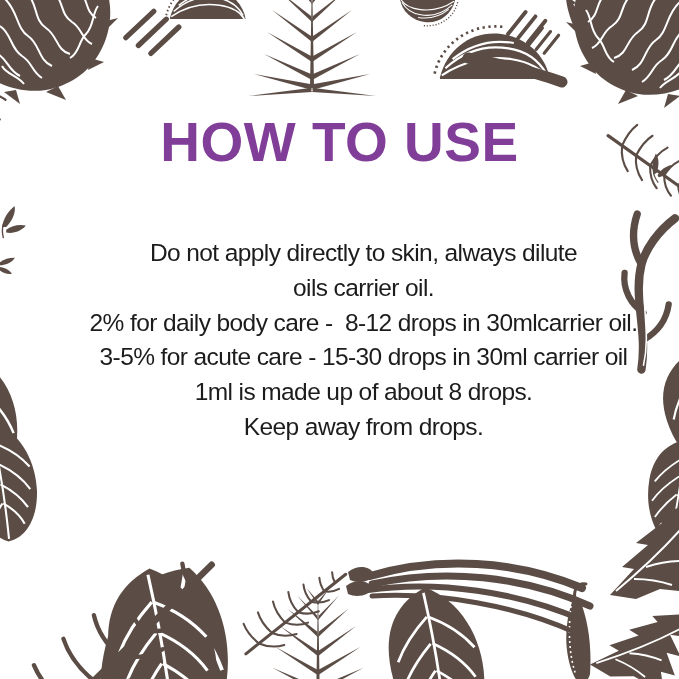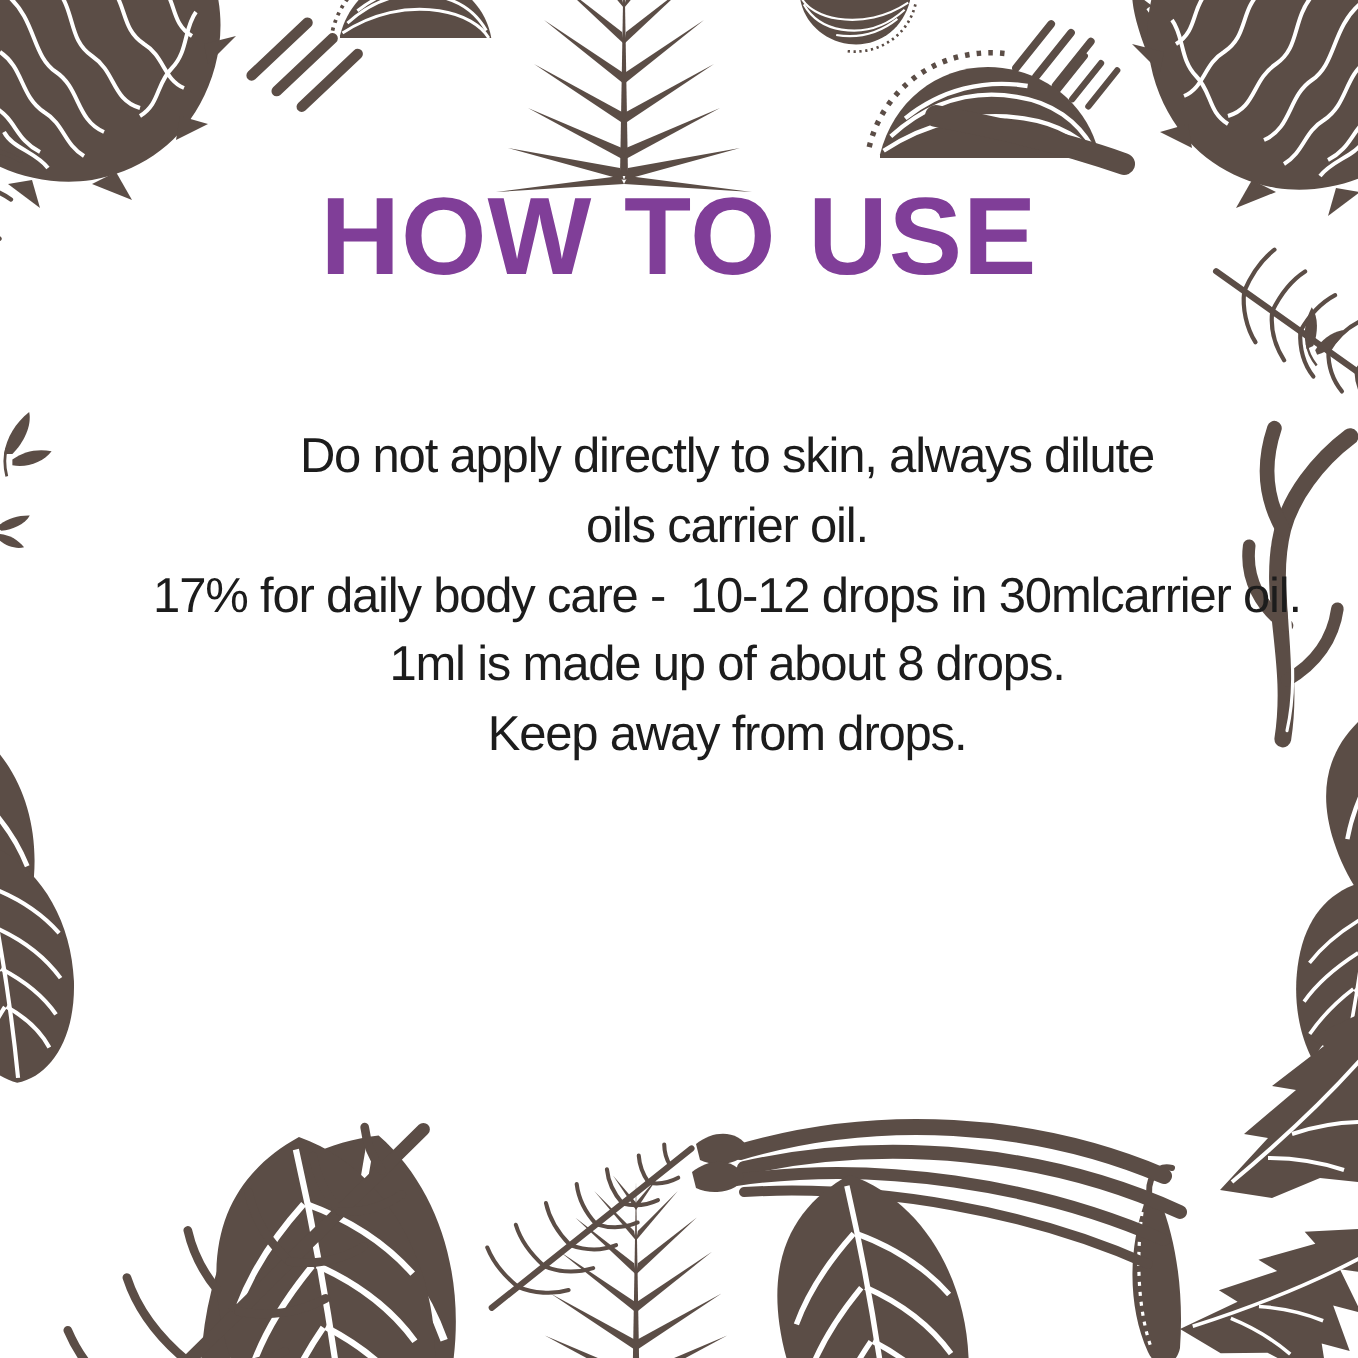--- a/index.html
+++ b/index.html
@@ -18,20 +18,21 @@
   }
   .border-art{
     position:absolute;
     inset:0;
     z-index:1;
   }
   .content{
     position:absolute;
     inset:0;
     z-index:2;
+    margin-top:24px;
   }
   .page-title{
     position:absolute;
     top:86px;
     left:0;
     width:100%;
     text-align:center;
     font-size:55px;
     font-weight:700;
     letter-spacing:0.5px;
@@ -311,17 +312,18 @@
       <use href="#leaf"></use>
     </g>
 </svg>
 
 <div class="content">
   <h1 class="page-title">HOW TO USE</h1>
 
   <div class="instructions">
     <p class="instruction-line">Do not apply directly to skin, always dilute</p>
     <p class="instruction-line">oils carrier oil.</p>
-    <p class="instruction-line">17% for daily body care -  10-12 drops in 30mlcarrier oil.</p>
+    <p class="instruction-line">2% for daily body care -  8-12 drops in 30mlcarrier oil.</p>
+    <p class="instruction-line">3-5% for acute care - 15-30 drops in 30ml carrier oil</p>
     <p class="instruction-line">1ml is made up of about 8 drops.</p>
     <p class="instruction-line">Keep away from drops.</p>
   </div>
 </div>
 
 </body></html>

